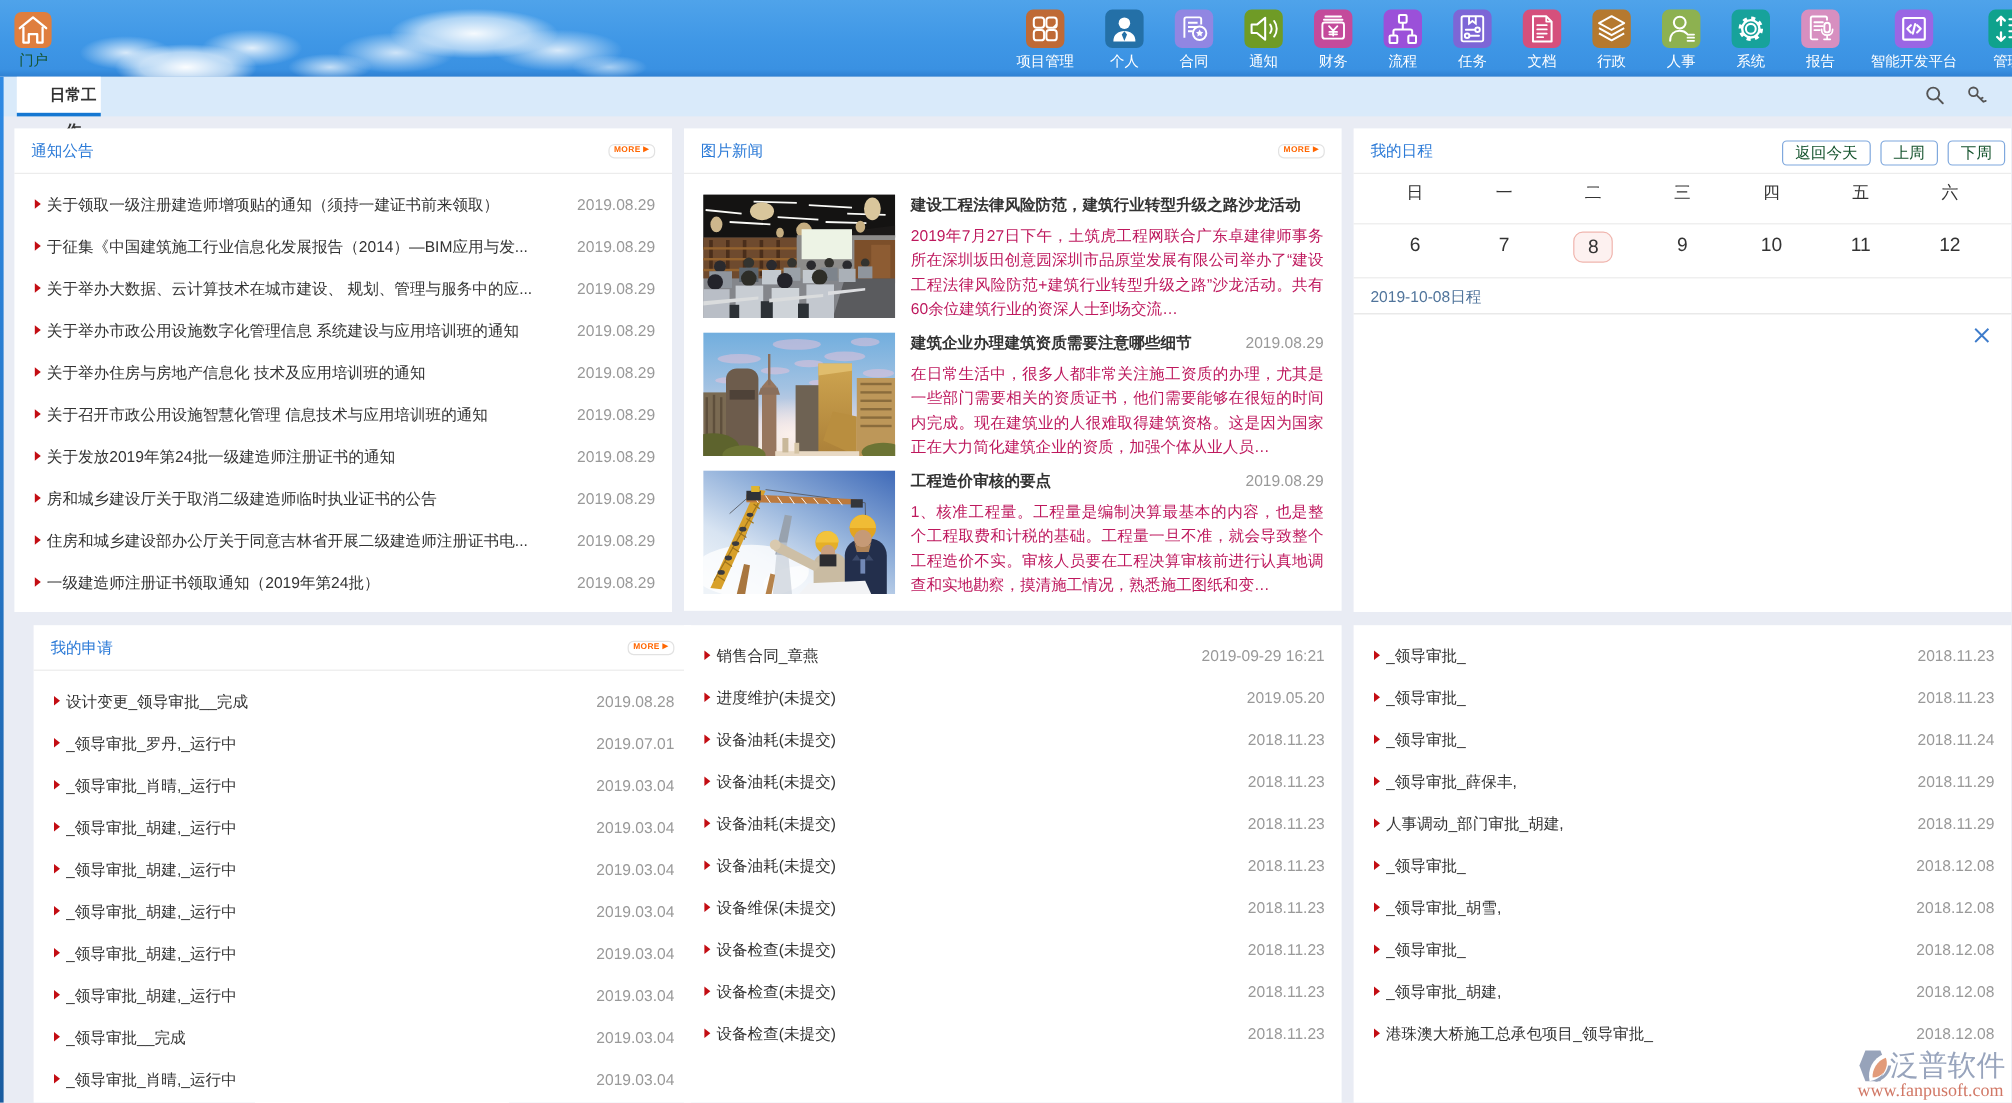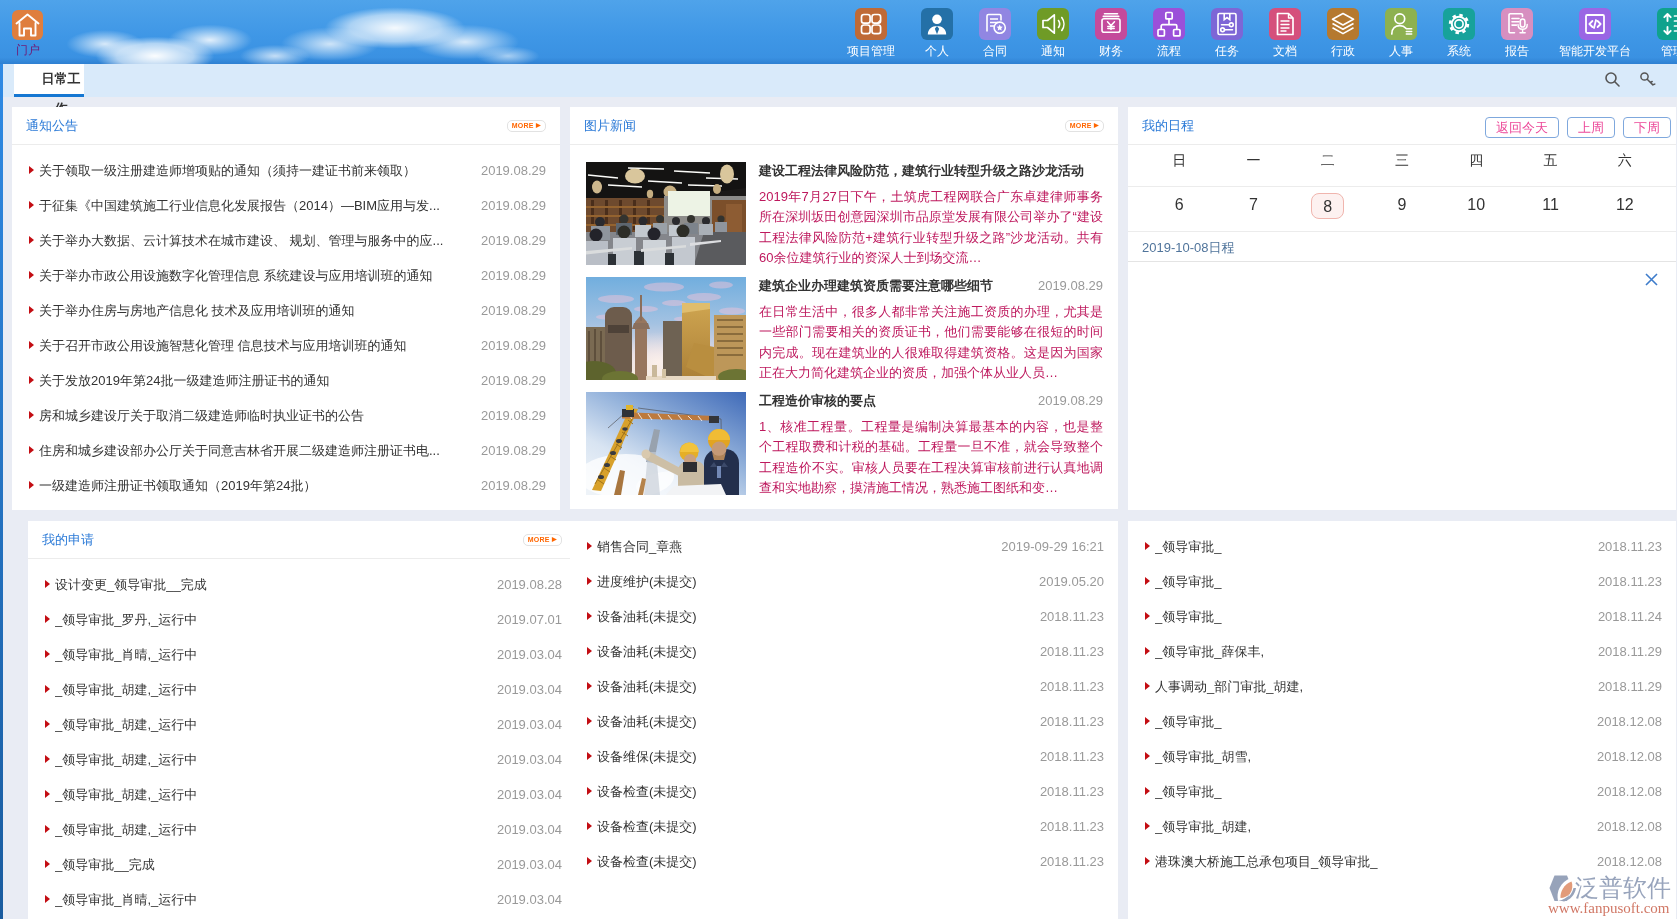--- a/index.html
+++ b/index.html
@@ -14,21 +14,21 @@
    radial-gradient(ellipse 80px 26px at 155px 56px, rgba(255,255,255,.98) 0%, rgba(255,255,255,.6) 48%, rgba(255,255,255,0) 74%),
    radial-gradient(ellipse 55px 20px at 105px 44px, rgba(255,255,255,.8) 0%, rgba(255,255,255,0) 70%),
    radial-gradient(ellipse 60px 22px at 210px 40px, rgba(255,255,255,.85) 0%, rgba(255,255,255,0) 70%),
    radial-gradient(ellipse 95px 28px at 395px 28px, rgba(255,255,255,.95) 0%, rgba(255,255,255,.55) 48%, rgba(255,255,255,0) 74%),
    radial-gradient(ellipse 70px 24px at 330px 44px, rgba(255,255,255,.75) 0%, rgba(255,255,255,0) 70%),
    radial-gradient(ellipse 75px 24px at 465px 42px, rgba(255,255,255,.8) 0%, rgba(255,255,255,0) 72%),
    radial-gradient(ellipse 50px 16px at 275px 56px, rgba(255,255,255,.7) 0%, rgba(255,255,255,0) 70%),
    radial-gradient(ellipse 45px 14px at 508px 56px, rgba(255,255,255,.55) 0%, rgba(255,255,255,0) 70%);
 }
 #home { position:absolute; left:12px; top:10px; width:31px; height:30px; background:#df7e3e; border-radius:6px; }
-#homelbl { position:absolute; left:4px; top:42px; width:48px; text-align:center; color:#701a75; font-size:12px; }
+#homelbl { position:absolute; left:4px; top:42px; width:48px; text-align:center; color:#14532d; font-size:12px; }
 #icons { position:absolute; left:834px; top:8px; height:56px; display:flex; }
 .it { padding:0 13px; min-width:58px; text-align:center; flex:none; }
 .ic { width:32px; height:32px; border-radius:6px; margin:0 auto; display:block; }
 .il { margin-top:3px; color:#fff; font-size:12px; white-space:nowrap; }
 
 
 #tabbar { position:absolute; left:0; top:64px; width:1677px; height:33px; background:#d9eafa; }
 #tab1 { position:absolute; left:14px; top:0; width:70px; height:33px; background:#fff;
   border-bottom:3px solid #1577d2; text-align:center; font-size:13px; font-weight:bold; color:#333; line-height:30px;padding-left:24px; }
 #lstrip { position:absolute; left:0; top:64px; width:3px; height:855px; background:linear-gradient(180deg,#2f8ae4,#1a5c9f); }
@@ -42,21 +42,21 @@
   padding:0 4px; letter-spacing:.3px; background:#fff; line-height:10px; height:12px; }
 .more i { font-style:normal; font-size:6px; position:relative; top:-1px; }
 ul.lst { list-style:none; padding:8px 0 0 0; }
 ul.lst li { height:35px; line-height:35px; padding:0 14px 0 17px; display:flex; font-size:13px; color:#333; white-space:nowrap; }
 .tri { flex:none; width:0; height:0; border-left:5px solid #c30d13; border-top:4px solid transparent;
   border-bottom:4px solid transparent; margin:13px 5px 0 0; }
 .txt { flex:1 1 auto; overflow:hidden; }
 .dt { flex:none; color:#999; margin-left:10px; }
 
 
-.cbtn { display:inline-block; position:relative; top:2px; border:1px solid #7fa8dd; border-radius:4px; color:#ec4899;
+.cbtn { display:inline-block; position:relative; top:2px; border:1px solid #7fa8dd; border-radius:4px; color:#14532d;
   font-size:13px; height:21px; line-height:19px; padding:0 10px; margin-left:8px; background:#fff; }
 #cal table { width:520px; margin:0 auto; border-collapse:collapse; }
 #cal td { width:74px; text-align:center; font-size:13px; color:#333; }
 
 
 .nitem { position:absolute; left:16px; width:517px; }
 .nimg { position:absolute; left:0; top:0; width:160px; height:103px; }
 .ntxt { position:absolute; left:173px; top:0; width:344px; }
 .ntit { font-size:13px; font-weight:bold; color:#333; line-height:18px; }
 .ntit .dt2 { float:right; font-weight:normal; color:#999; }

